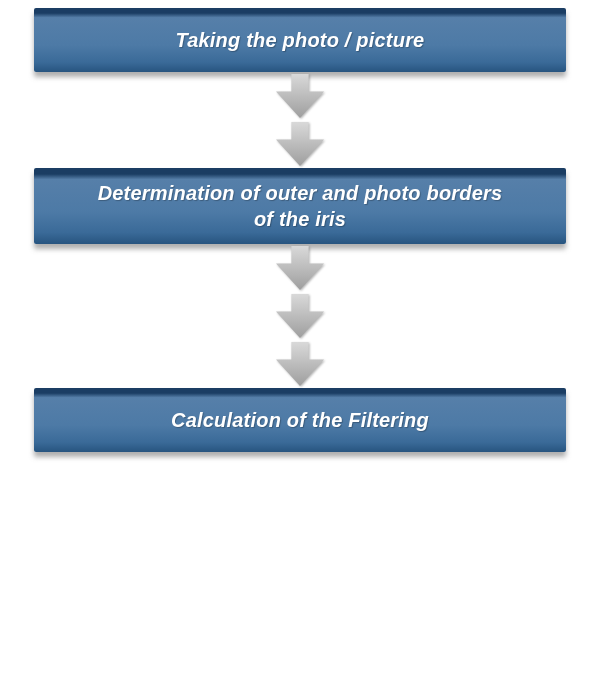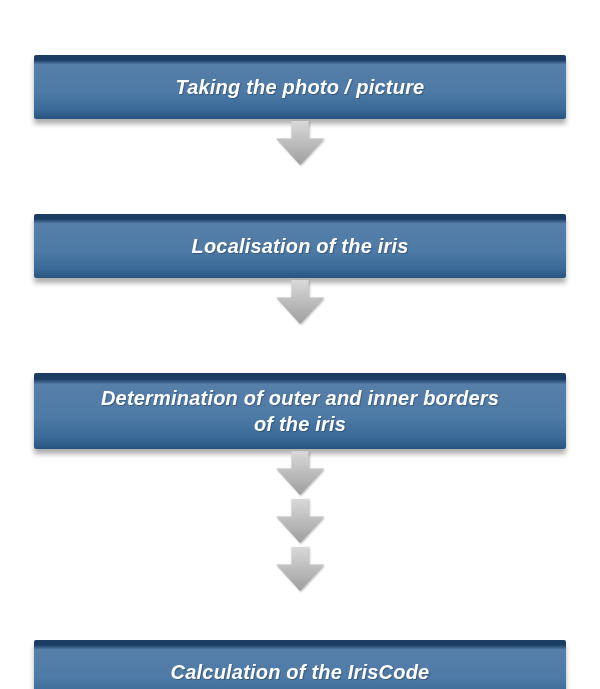--- a/index.html
+++ b/index.html
@@ -30,21 +30,20 @@
     border-radius: 2px;
     background: linear-gradient(180deg,
       #1b3d63 0%,
       #1b3d63 8%,
       #567fa9 15%,
       #4d7aa6 58%,
       #3a6a98 85%,
       #27547f 100%);
     box-shadow: 0 5px 5px rgba(110,110,110,0.55);
     flex: 0 0 auto;
-    margin-top: 47px;
   }
   .step.double {
     height: 76px;
   }
   .step-label {
     color: #ffffff;
     font-weight: bold;
     font-style: italic;
     font-size: 20px;
     line-height: 1.3;
@@ -74,44 +73,41 @@
 <div class="canvas">
 
   <div class="step">
     <span class="step-label">Taking the photo / picture</span>
   </div>
 
   <div class="arrow-wrap">
     <div class="arrow-down"></div>
   </div>
 
-  <div class="step">
-    <span class="step-label">Localisation of the iris</span>
-  </div>
 
   <div class="arrow-wrap">
     <div class="arrow-down"></div>
   </div>
 
   <div class="step double">
-    <span class="step-label">Determination of outer and inner borders
+    <span class="step-label">Determination of outer and photo borders
 of the iris</span>
   </div>
 
   <div class="arrow-wrap">
     <div class="arrow-down"></div>
   </div>
 
 
   <div class="arrow-wrap">
     <div class="arrow-down"></div>
   </div>
 
 
   <div class="arrow-wrap">
     <div class="arrow-down"></div>
   </div>
 
   <div class="step">
-    <span class="step-label">Calculation of the IrisCode</span>
+    <span class="step-label">Calculation of the Filtering</span>
   </div>
 
 </div>
 
 </body></html>

